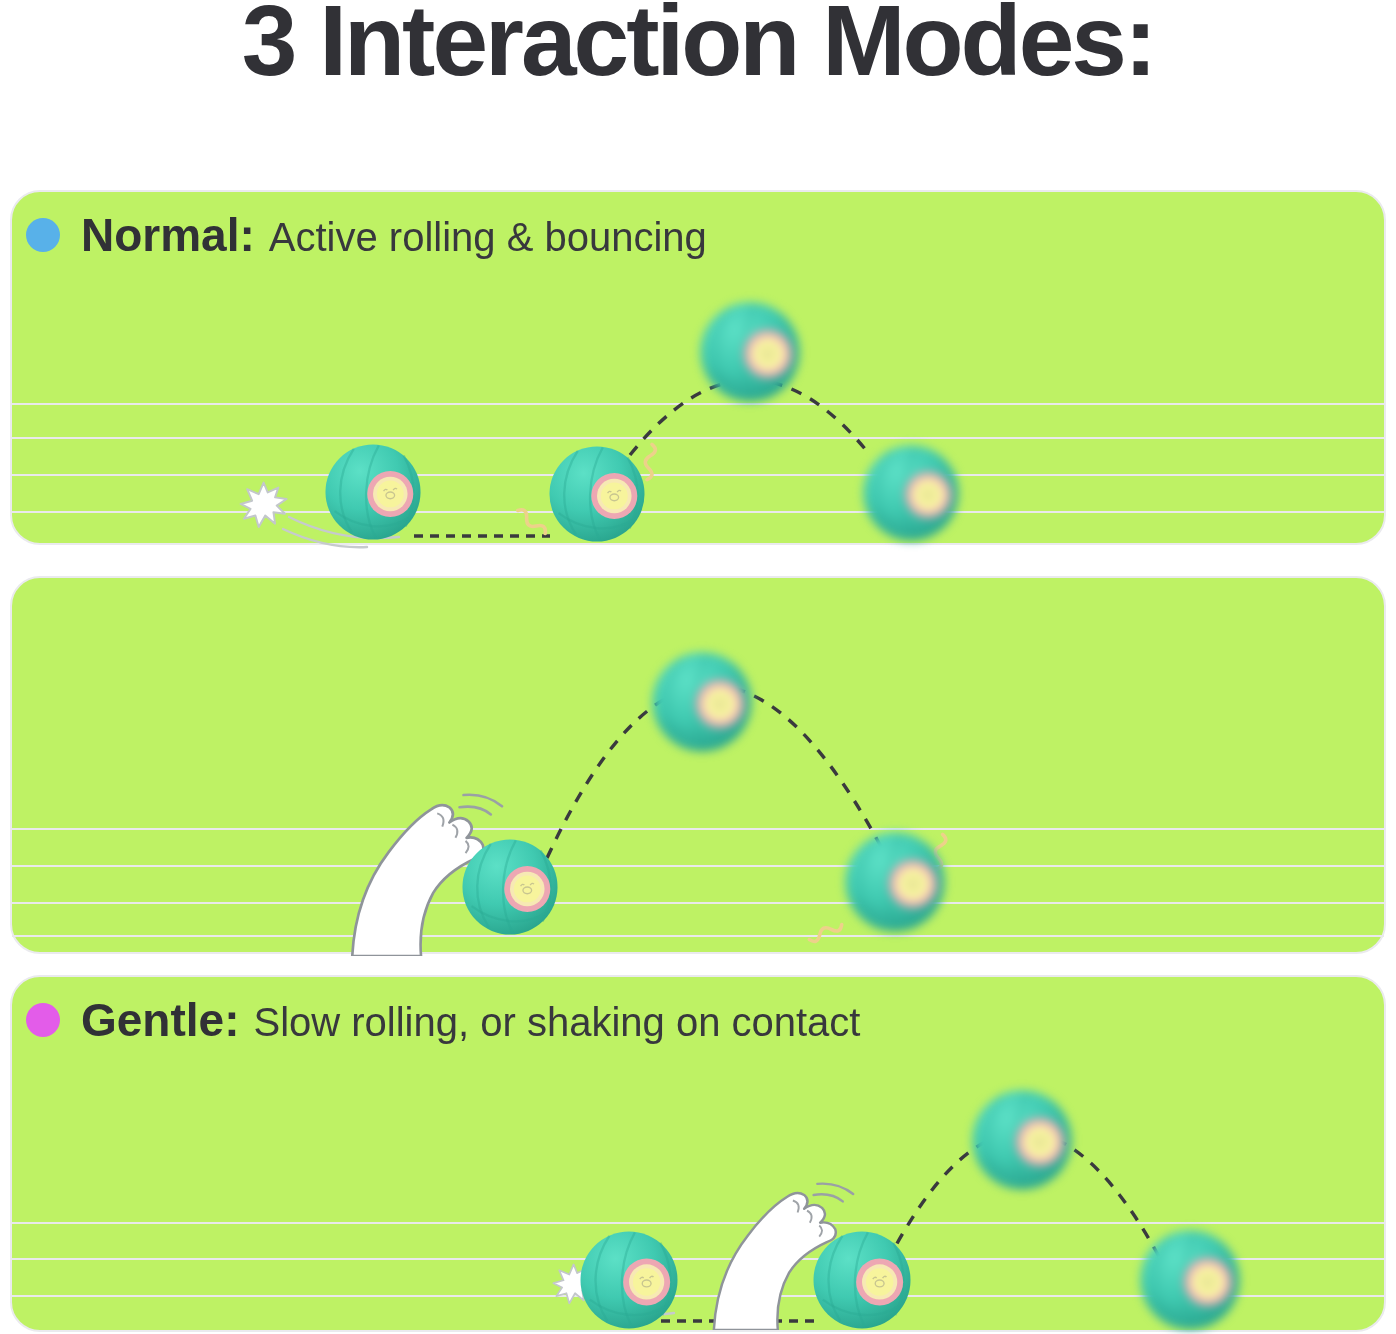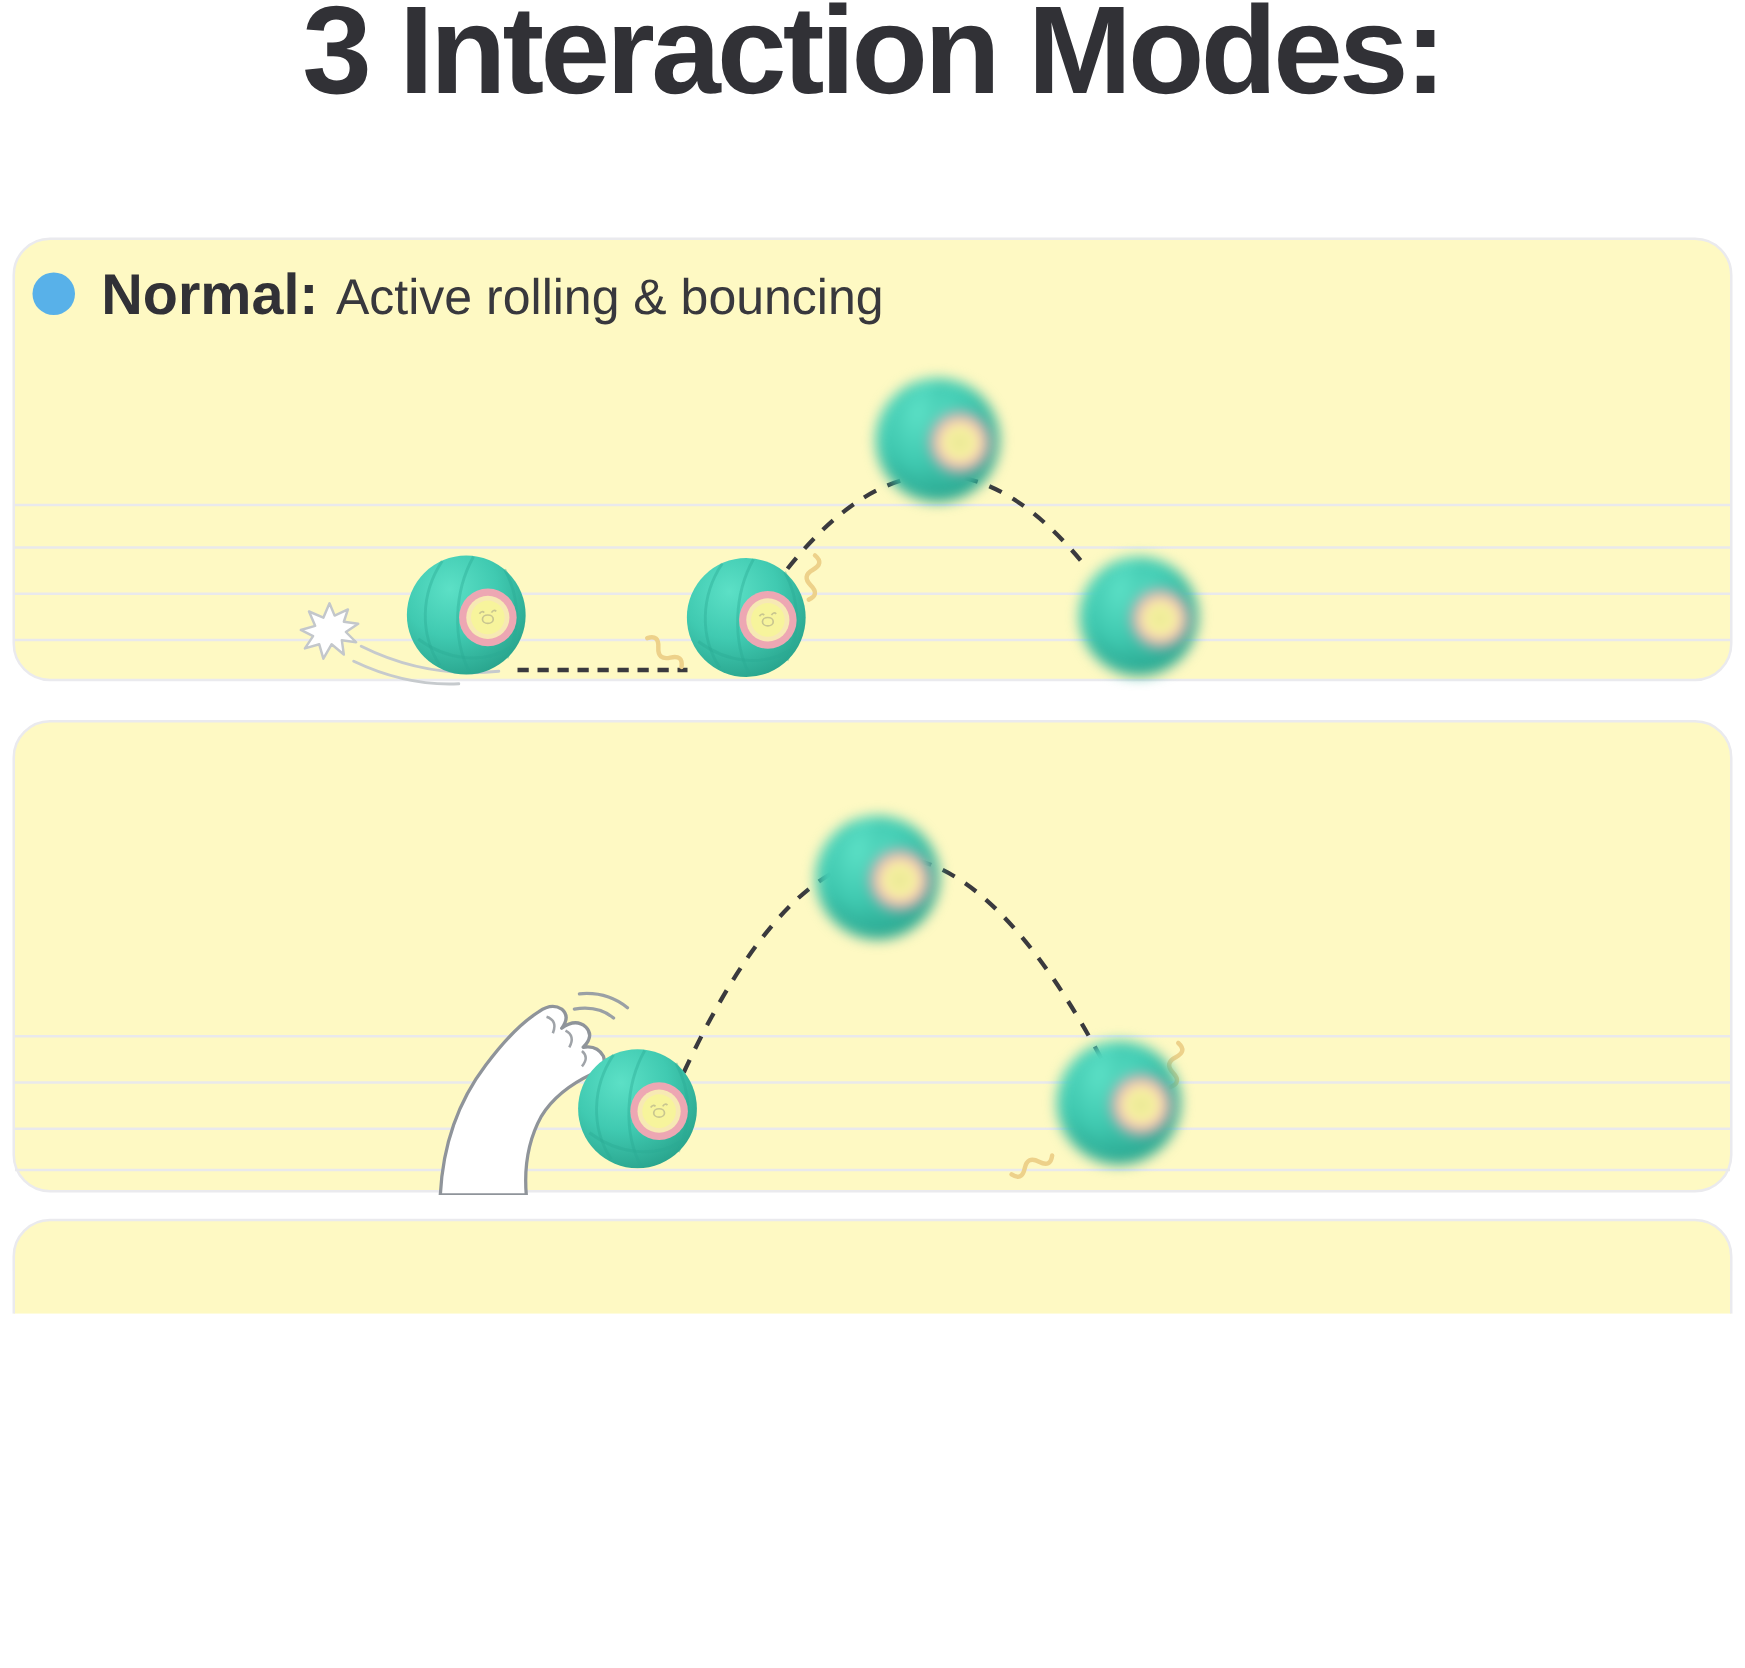--- a/index.html
+++ b/index.html
@@ -1,21 +1,21 @@
 <!DOCTYPE html>
 <html><head>
 <meta charset="utf-8">
 <style>
   html,body{margin:0;padding:0;background:#ffffff;}
-  #stage{position:relative;width:1396px;height:1051px;background:#ffffff;overflow:hidden;
+  #stage{position:relative;width:1396px;height:1334px;background:#ffffff;overflow:hidden;
          font-family:"Liberation Sans", sans-serif;}
   .title{position:absolute;top:-10px;left:0;width:100%;text-align:center;
          font-size:100px;font-weight:bold;letter-spacing:-3px;color:#313136;line-height:1.0;}
   .panel{position:absolute;left:10px;width:1376px;box-sizing:border-box;
-         background:#fef9c3;border:2px solid #eaeaee;border-radius:30px;}
+         background:#bef264;border:2px solid #eaeaee;border-radius:30px;}
   .p1{top:190px;height:355px;}
   .p2{top:576px;height:378px;}
   .p3{top:975px;height:357px;}
   .rule{position:absolute;left:0;right:0;height:2px;background:#e9e9ec;}
   .hdr{position:absolute;left:14px;top:16px;display:flex;align-items:center;gap:21px;}
   .dot{width:34px;height:34px;border-radius:50%;background:#888;flex:0 0 auto;}
   .hdr-text{white-space:nowrap;}
   .hdr-label{font-size:46px;font-weight:bold;color:#313136;}
   .hdr-desc{font-size:40px;font-weight:normal;color:#38383d;margin-left:14px;}
   .el{position:absolute;}
@@ -155,20 +155,24 @@
     <svg class="el blur" style="left:833px;top:254px" width="100" height="100" viewBox="0 0 100 100">
         <use href="#ballG"></use>
       </svg>
   </div>
 
   <div class="panel p3">
     <div class="rule" style="top:245px"></div>
     <div class="rule" style="top:281px"></div>
     <div class="rule" style="top:318px"></div>
 
+    <div class="hdr">
+      <div class="dot" style="background: rgb(227, 92, 233);"></div>
+      <div class="hdr-text"><span class="hdr-label">Gentle:</span><span class="hdr-desc">Slow rolling, or shaking on contact</span></div>
+    </div>
 
     <svg class="el" style="left:540px;top:280px" width="130" height="72" viewBox="0 0 130 72">
       <use href="#poofG" transform="translate(0 6) scale(0.72)"></use>
       <path class="trail" d="M 44 38 Q 80 62 122 56"></path>
       <path class="trail" d="M 38 50 Q 66 66 98 64"></path>
     </svg>
 
     <svg class="el" style="left:860px;top:0px" width="300" height="300" viewBox="0 0 300 300">
       <path class="dash" d="M 15 285 Q 150 25 290 285"></path>
     </svg>

